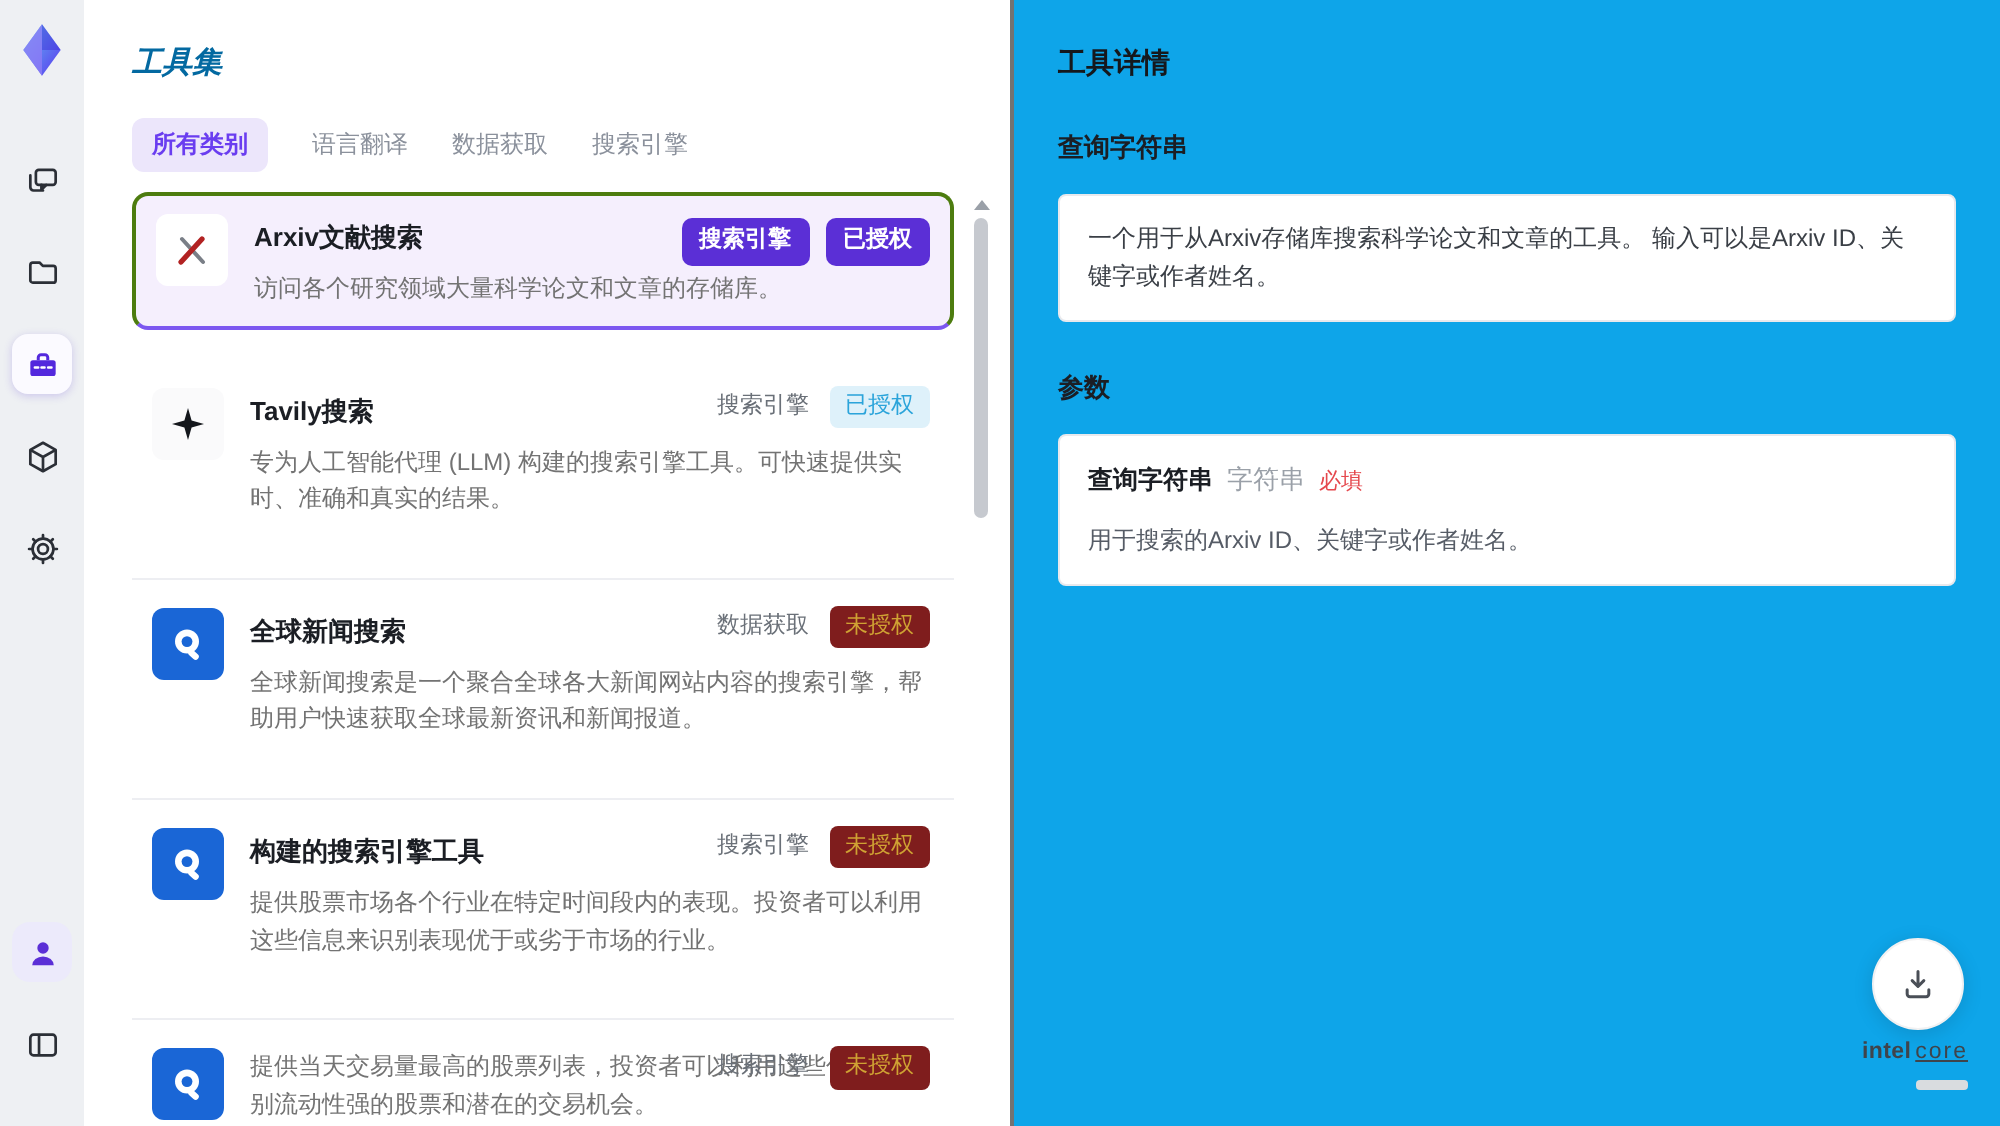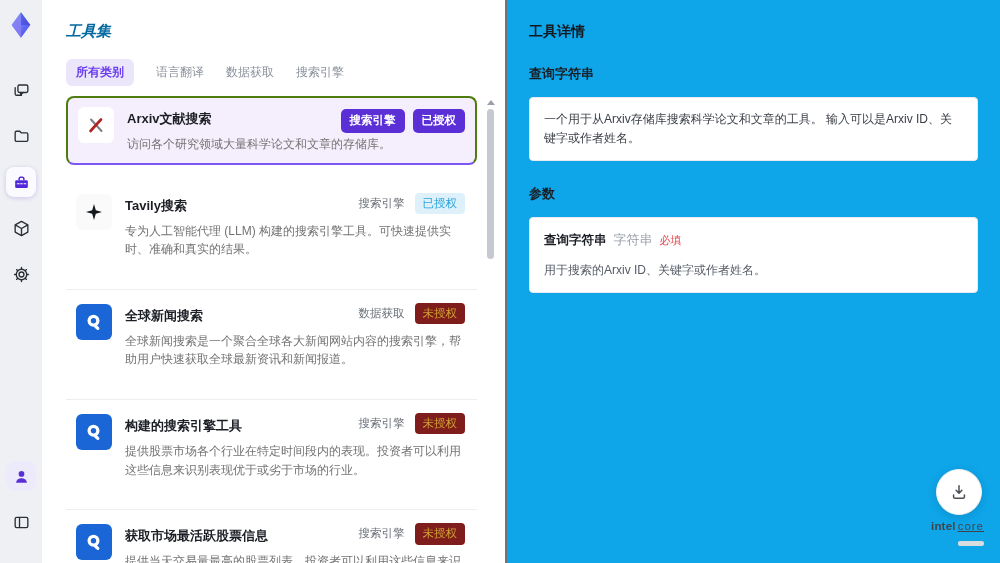--- a/index.html
+++ b/index.html
@@ -219,21 +219,20 @@
 
     <div class="card">
       <div class="card-icon icon-blue">
         <svg viewBox="0 0 24 24">
           <circle cx="11.5" cy="10.8" r="6" fill="#fff"></circle>
           <circle cx="11.5" cy="10.8" r="2.7" fill="#1a66d6"></circle>
           <rect x="13.6" y="14.2" width="6" height="3.2" rx="1.6" fill="#fff" transform="rotate(42 13.6 14.2)"></rect>
         </svg>
       </div>
       <div class="card-body">
-        <div class="card-title">获取市场最活跃股票信息</div>
         <div class="card-desc">提供当天交易量最高的股票列表，投资者可以利用这些信息来识别流动性强的股票和潜在的交易机会。</div>
       </div>
       <div class="tags">
         <span class="tag tag-plain">搜索引擎</span>
         <span class="tag tag-yellow">未授权</span>
       </div>
     </div>
 
     <div class="card">
       <div class="card-icon icon-bldg">

